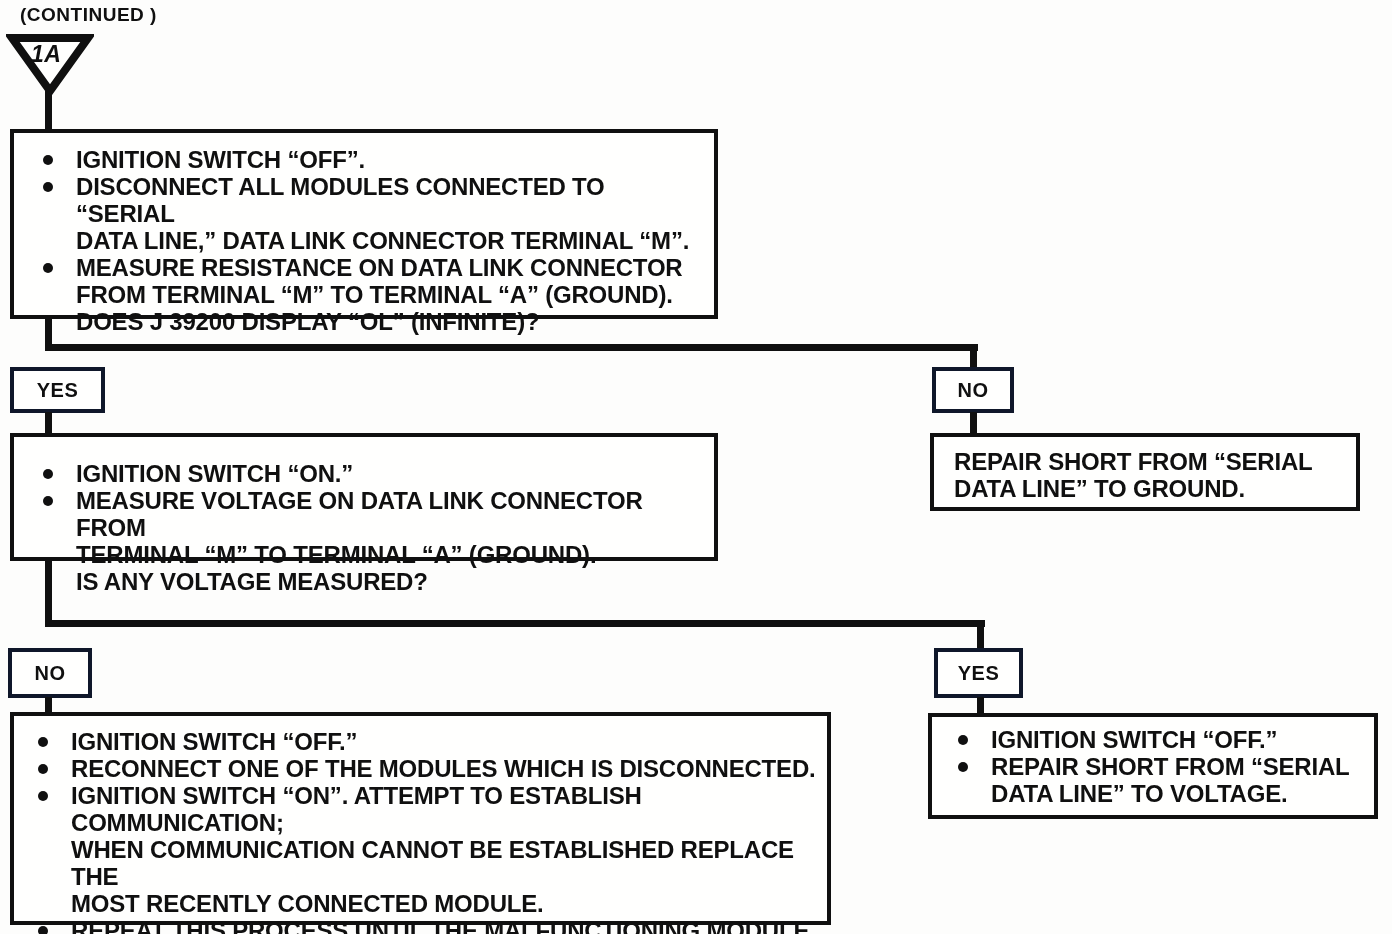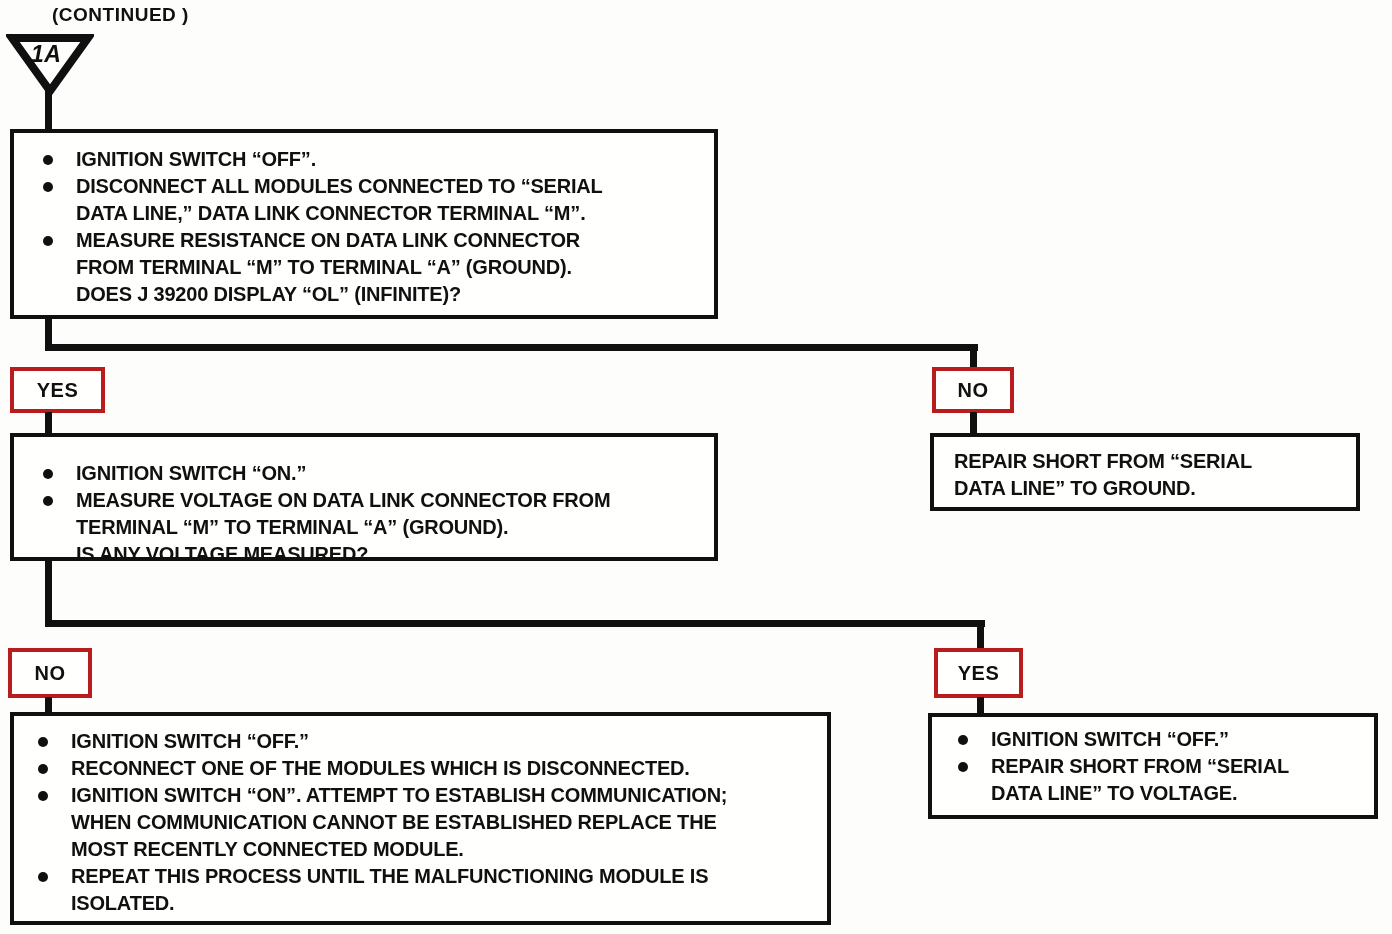--- a/index.html
+++ b/index.html
@@ -16,62 +16,61 @@
     background: #fdfdfc;
     overflow: hidden;
   }
   .continued {
     position: absolute;
     left: 20px;
     top: 4px;
     font-size: 19px;
     font-weight: bold;
     letter-spacing: 0.5px;
-    margin-left: 32px;
   }
   .tri-wrap { position: absolute; left: 6px; top: 33px; width: 88px; height: 62px; }
   .tri-label {
     position: absolute;
     left: 31px;
     top: 41px;
     font-size: 23px;
     font-weight: bold;
     font-style: italic;
     letter-spacing: 0.5px;
   }
   .line { position: absolute; background: #101010; }
   .proc-box {
     position: absolute;
     border: 4px solid #101010;
     background: #fffffe;
   }
   .label-box {
     position: absolute;
-    border: 4px solid #b91c1c;
+    border: 4px solid #0f172a;
     background: #fffffe;
     display: flex;
     align-items: center;
     justify-content: center;
     font-size: 20px;
     font-weight: bold;
     letter-spacing: 0.5px;
   }
   ul.bullets { list-style: none; }
   li.bullet { display: flex; align-items: flex-start; }
   .dot {
     flex: none;
     width: 10px;
     height: 10px;
     border-radius: 50%;
     background: #101010;
     margin-top: 9px;
   }
   .btxt, .plain-text {
     white-space: pre-line;
-    font-size: 20px;
+    font-size: 24px;
     font-weight: bold;
     line-height: 27px;
     letter-spacing: -0.2px;
   }
   .btxt { margin-left: 23px; }
 
   
   .box-step1  { left: 10px; top: 129px; width: 708px; height: 190px; padding: 13px 14px 0 29px; }
   .box-step2  { left: 10px; top: 433px; width: 708px; height: 128px; padding: 23px 14px 0 29px; }
   .box-step3  { left: 10px; top: 712px; width: 821px; height: 213px; padding: 12px 10px 0 24px; }

